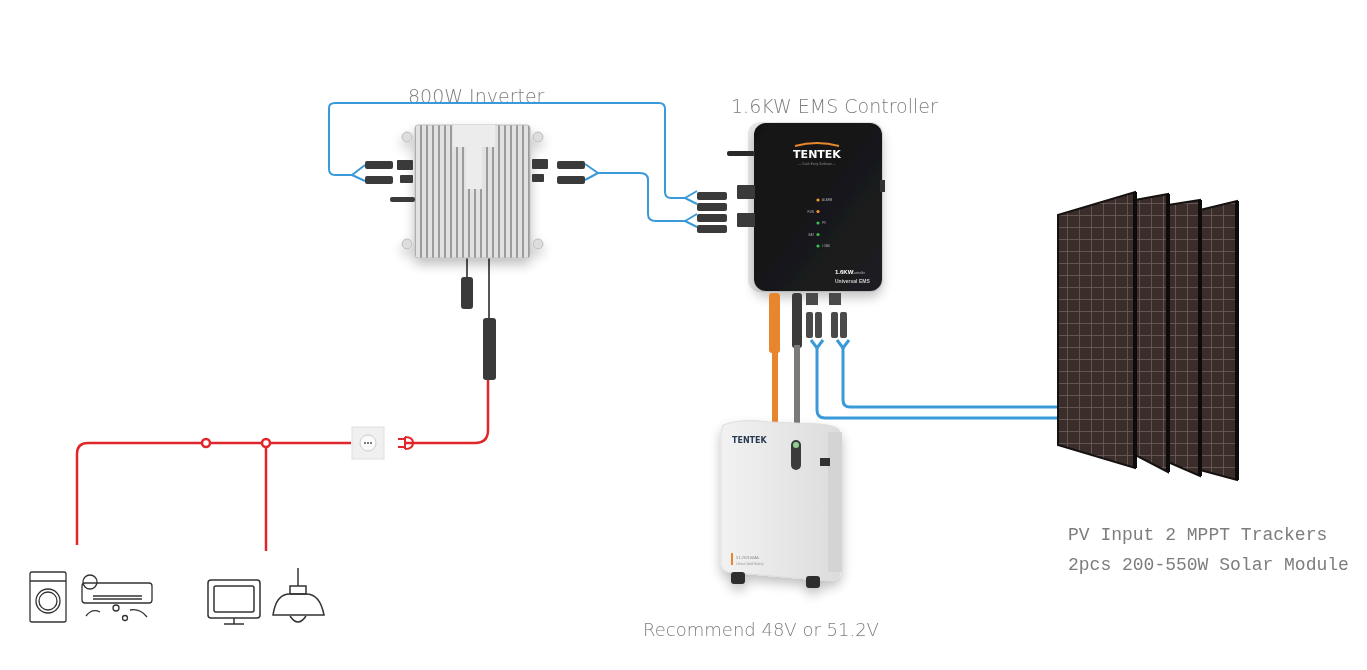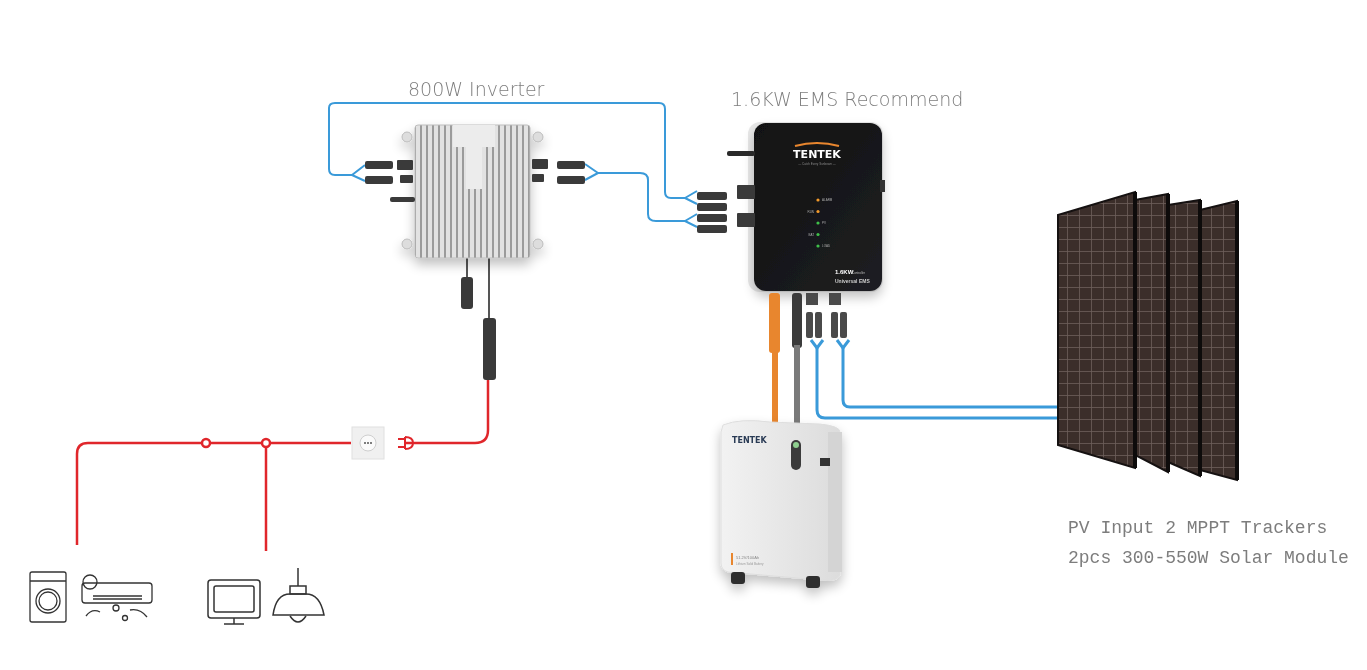--- a/index.html
+++ b/index.html
@@ -1,34 +1,35 @@
 <!DOCTYPE html>
 <html><head>
 <meta charset="utf-8">
 <style>
   html, body { margin:0; padding:0; background:#ffffff; }
   body { width:1367px; height:670px; position:relative; overflow:hidden; font-family:"Liberation Sans", sans-serif; }
-  .label { position:absolute; color:#7d7d7d; font-family:"DejaVu Sans", sans-serif; font-weight:300; white-space:nowrap; }
+  .label { position:absolute; color:#7d7d7d; font-family:"DejaVu Sans", sans-serif; font-weight:300; white-space:nowrap;margin-top:7px; }
   .lbl-inv { left:408px; top:78px; font-size:19px; }
   .lbl-ems { left:731px; top:88px; font-size:19px; }
   .lbl-bat { left:636px; top:608px; font-size:18px; line-height:30px; text-align:center; width:250px; }
   .lbl-pv  { left:1068px; top:513px; font-size:18px; line-height:30px;font-family:Liberation Mono, monospace; }
   svg#diagram { position:absolute; left:0; top:0; }
   .brand { font-family:"DejaVu Sans", sans-serif; font-weight:bold; }
 </style>
 </head>
 <body>
 
 <div class="label lbl-inv">800W Inverter</div>
-<div class="label lbl-ems">1.6KW EMS Recommend</div>
+<div class="label lbl-ems">1.6KW EMS Controller</div>
 <div class="label lbl-bat">
+  <div>Recommend 48V or 51.2V</div>
 </div>
 <div class="label lbl-pv">
   <div>PV Input 2 MPPT Trackers</div>
-  <div>2pcs 300-550W Solar Module</div>
+  <div>2pcs 200-550W Solar Module</div>
 </div>
 
 <svg id="diagram" width="1367" height="670" viewBox="0 0 1367 670">
   <defs>
     <linearGradient id="invGrad" x1="0" x2="1" y1="0" y2="0">
       <stop offset="0" stop-color="#cfcfcf"></stop>
         <stop offset="0.5" stop-color="#e6e6e6"></stop>
         <stop offset="1" stop-color="#c4c4c4"></stop>
     </linearGradient>
     <linearGradient id="emsGrad" x1="0" x2="1" y1="0" y2="1">

